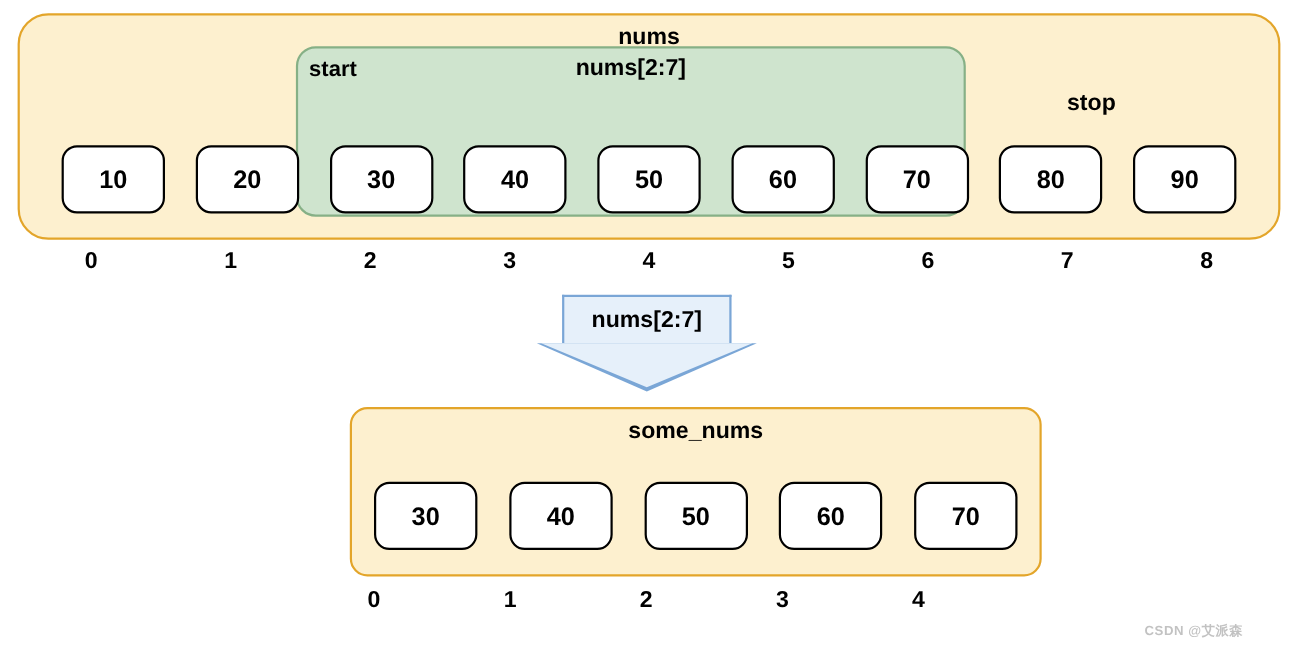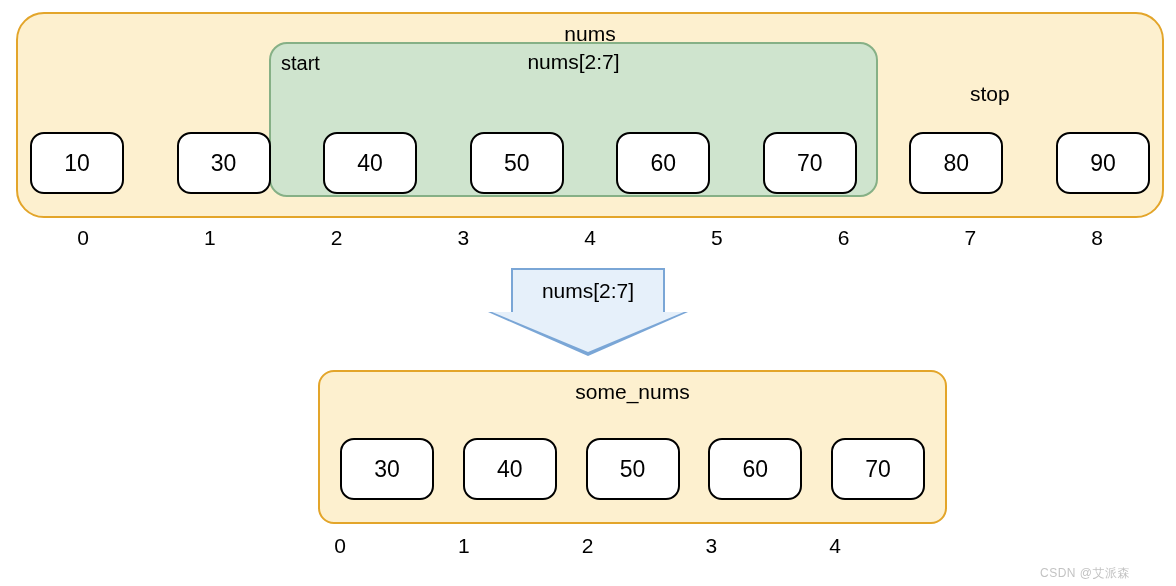--- a/index.html
+++ b/index.html
@@ -7,20 +7,21 @@
     padding: 0;
     background: #ffffff;
     font-family: Arial, Helvetica, sans-serif;
     color: #000;
   }
   .canvas {
     position: relative;
     width: 1144px;
     height: 586px;
     box-sizing: border-box;
+    font-weight: bold;
   }
 
   
   .outer-array {
     position: absolute;
     left: 16px;
     top: 12px;
     width: 1148px;
     height: 206px;
     background: #fdf0cf;
@@ -55,21 +56,21 @@
     top: 8px;
     font-size: 20px;
   }
 
   .cells-row {
     position: absolute;
     left: 0;
     top: 118px;
     width: 100%;
     display: flex;
-    padding: 0 12px;
+    padding: 0 38px;
     box-sizing: border-box;
     justify-content: space-between;
   }
   .cell {
     width: 94px;
     height: 62px;
     background: #ffffff;
     border: 2.5px solid #000;
     border-radius: 14px;
     display: flex;
@@ -205,20 +206,21 @@
 
     <div class="slice-box">
       <div class="start-label">start</div>
       <div class="slice-title">nums[2:7]</div>
     </div>
 
     <div class="stop-label">stop</div>
 
     <div class="cells-row">
       <div class="cell">10</div>
+      <div class="cell">20</div>
       <div class="cell">30</div>
       <div class="cell">40</div>
       <div class="cell">50</div>
       <div class="cell">60</div>
       <div class="cell">70</div>
       <div class="cell">80</div>
       <div class="cell">90</div>
     </div>
   </div>
 

